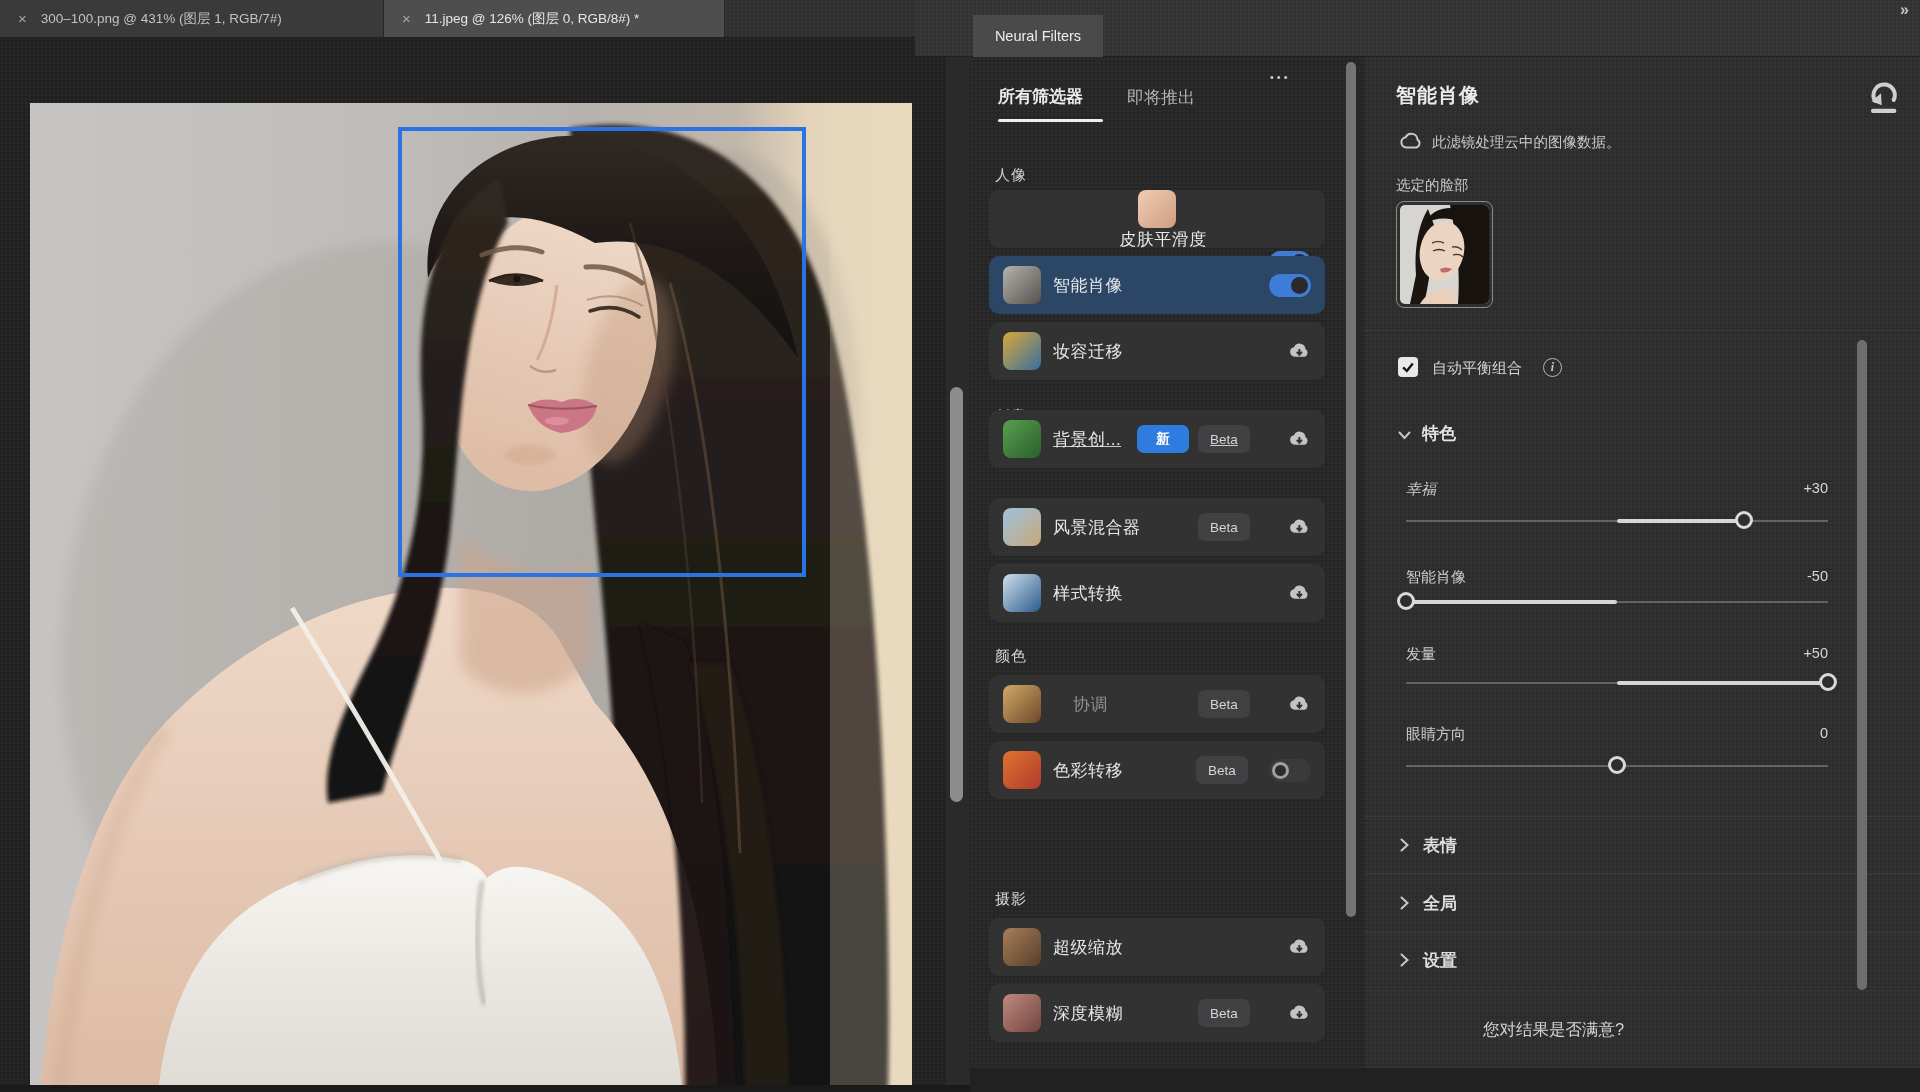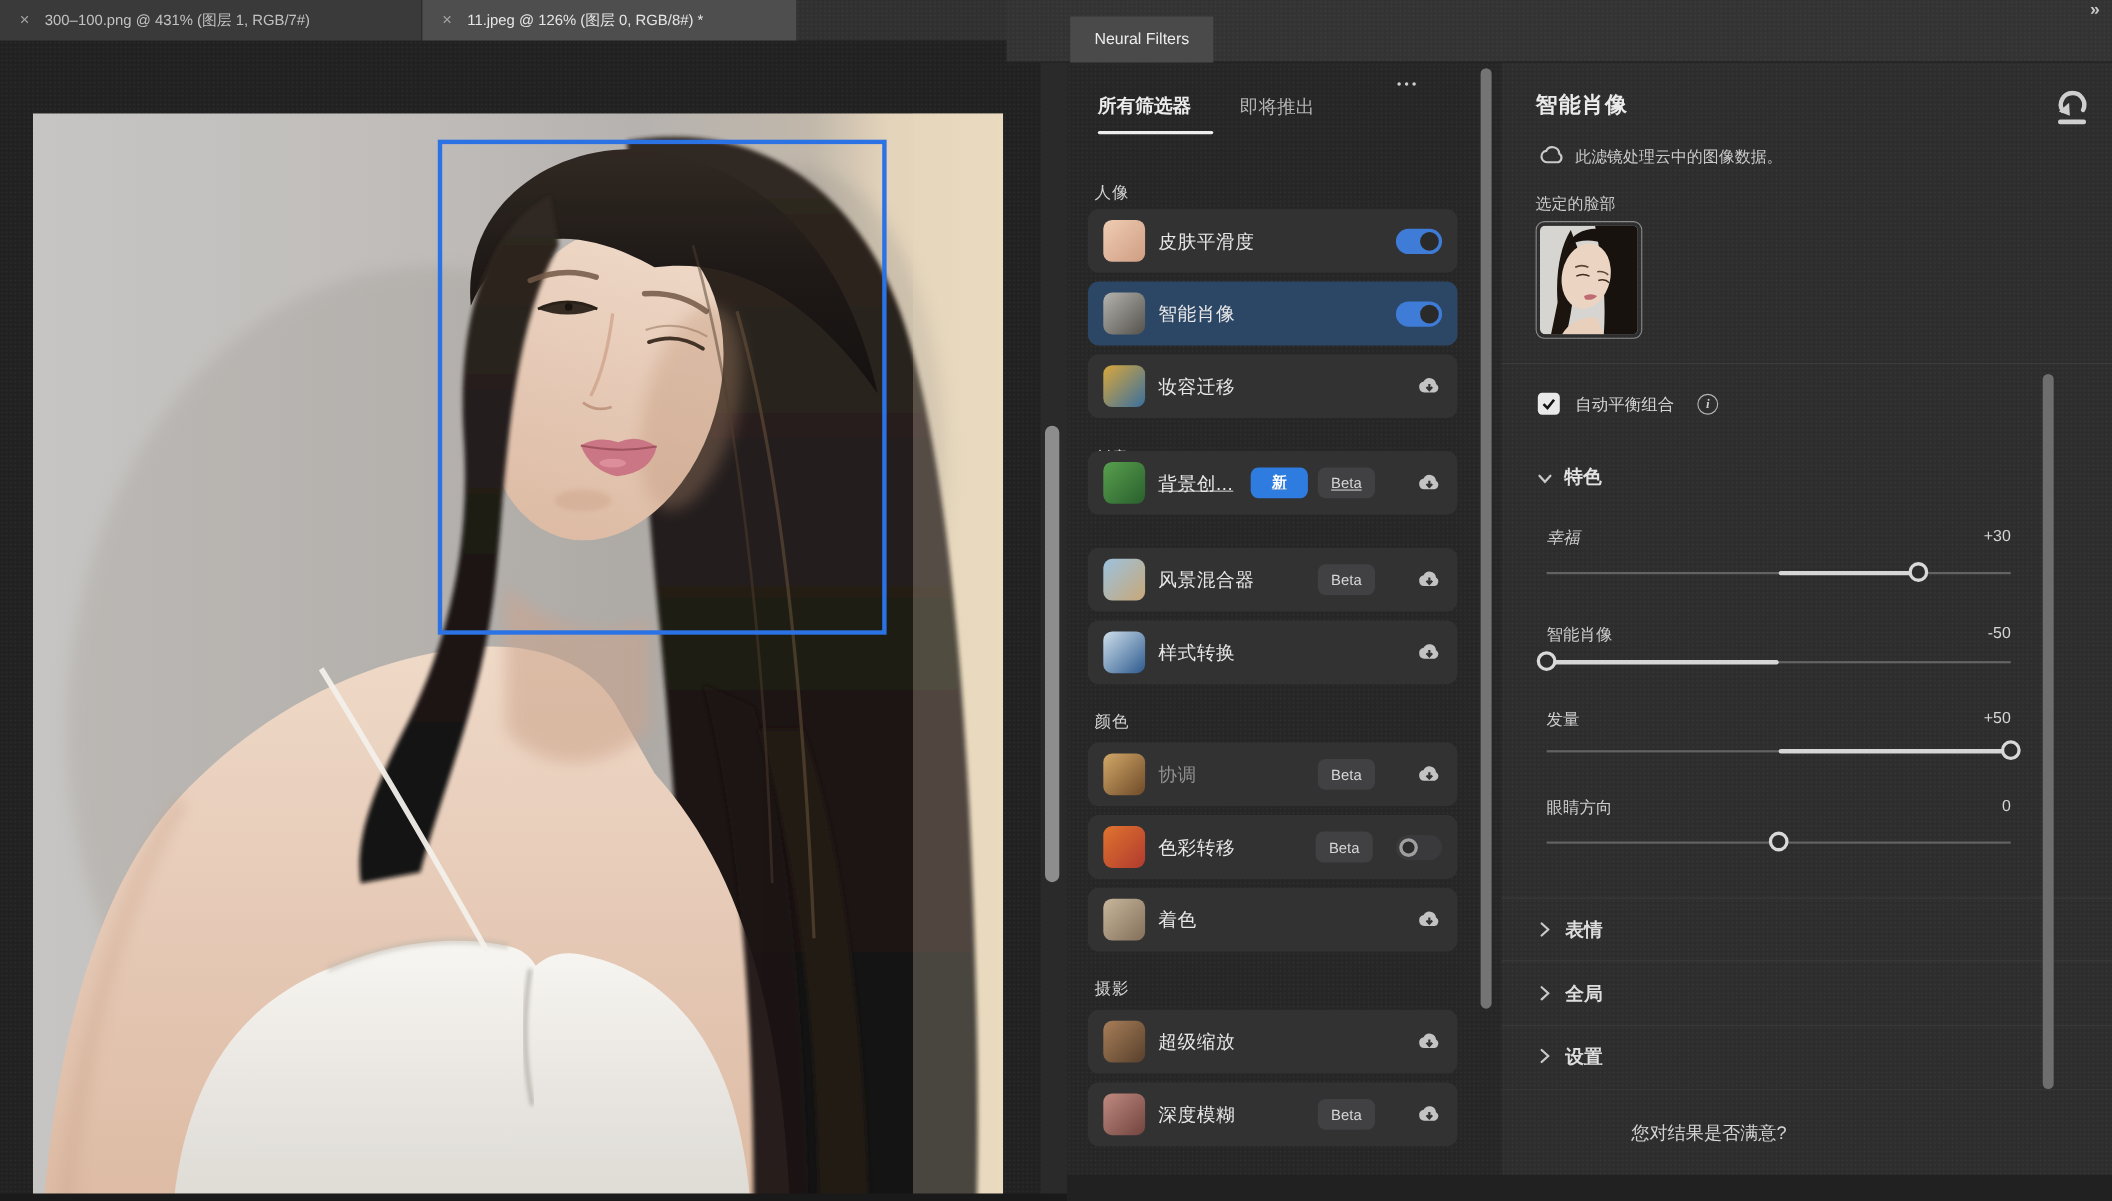--- a/index.html
+++ b/index.html
@@ -201,21 +201,21 @@
   </div>
 
   <div id="list-col" class="dots">
     <div class="ltab-all">所有筛选器</div>
     <div class="ltab-underline"></div>
     <div class="ltab-soon">即将推出</div>
     <div class="more">•••</div>
 
     <div class="sec" style="top:109px;">人像</div>
 
-    <div class="frow" style="top:133px;">
+    <div class="frow" style="top:133px;flex-direction:column;">
       <div class="fthumb" style="--c1: #efcdb4; --c2: #cf9d82;"></div>
       <div class="flabel">皮肤平滑度</div>
       <div class="fctrl">
           <div class="toggle on">
             <div class="knob"></div>
           </div>
         </div>
     </div>
 
     <div class="frow selected" style="top:199px;">
@@ -272,21 +272,21 @@
       <div class="fctrl">
         <svg class="cloud" width="26" height="20" viewBox="0 0 26 20">
           <path d="M20.5,8.1 A6,6 0 0 0 9.2,5.9 A5,5 0 0 0 9.8,15.8 L19.4,15.8 A4.2,4.2 0 0 0 20.5,8.1 Z" fill="#c3c3c3"></path>
           <path d="M14.4,8 v5.4 M11.8,10.9 L14.4,13.7 L17,10.9" stroke="#323233" stroke-width="2" fill="none"></path>
         </svg>
       </div>
     </div>
 
     <div class="sec" style="top:590px;">颜色</div>
 
-    <div class="frow" style="top:618px;">
+    <div class="frow" style="top:618px;gap:20px;">
       <div class="fthumb" style="--c1: #d2a868; --c2: #6e4a28;"></div>
       <div class="flabel dim">协调</div>
       <div class="fctrl">
         <span class="badge beta">Beta</span>
         <svg class="cloud" width="26" height="20" viewBox="0 0 26 20">
           <path d="M20.5,8.1 A6,6 0 0 0 9.2,5.9 A5,5 0 0 0 9.8,15.8 L19.4,15.8 A4.2,4.2 0 0 0 20.5,8.1 Z" fill="#c3c3c3"></path>
           <path d="M14.4,8 v5.4 M11.8,10.9 L14.4,13.7 L17,10.9" stroke="#323233" stroke-width="2" fill="none"></path>
         </svg>
       </div>
     </div>
@@ -295,30 +295,20 @@
       <div class="fthumb" style="--c1: #e0742f; --c2: #b03a2e;"></div>
       <div class="flabel">色彩转移</div>
       <div class="fctrl">
         <span class="badge beta">Beta</span>
         <div class="toggle off">
             <div class="knob"></div>
           </div>
       </div>
     </div>
 
-    <div class="frow" style="top:750px;">
-      <div class="fthumb" style="--c1: #c7b69c; --c2: #84705a;"></div>
-      <div class="flabel">着色</div>
-      <div class="fctrl">
-        <svg class="cloud" width="26" height="20" viewBox="0 0 26 20">
-          <path d="M20.5,8.1 A6,6 0 0 0 9.2,5.9 A5,5 0 0 0 9.8,15.8 L19.4,15.8 A4.2,4.2 0 0 0 20.5,8.1 Z" fill="#c3c3c3"></path>
-          <path d="M14.4,8 v5.4 M11.8,10.9 L14.4,13.7 L17,10.9" stroke="#323233" stroke-width="2" fill="none"></path>
-        </svg>
-      </div>
-    </div>
 
     <div class="sec" style="top:833px;">摄影</div>
 
     <div class="frow" style="top:861px;">
       <div class="fthumb" style="--c1: #a87e58; --c2: #57402c;"></div>
       <div class="flabel">超级缩放</div>
       <div class="fctrl">
         <svg class="cloud" width="26" height="20" viewBox="0 0 26 20">
           <path d="M20.5,8.1 A6,6 0 0 0 9.2,5.9 A5,5 0 0 0 9.8,15.8 L19.4,15.8 A4.2,4.2 0 0 0 20.5,8.1 Z" fill="#c3c3c3"></path>
           <path d="M14.4,8 v5.4 M11.8,10.9 L14.4,13.7 L17,10.9" stroke="#323233" stroke-width="2" fill="none"></path>

